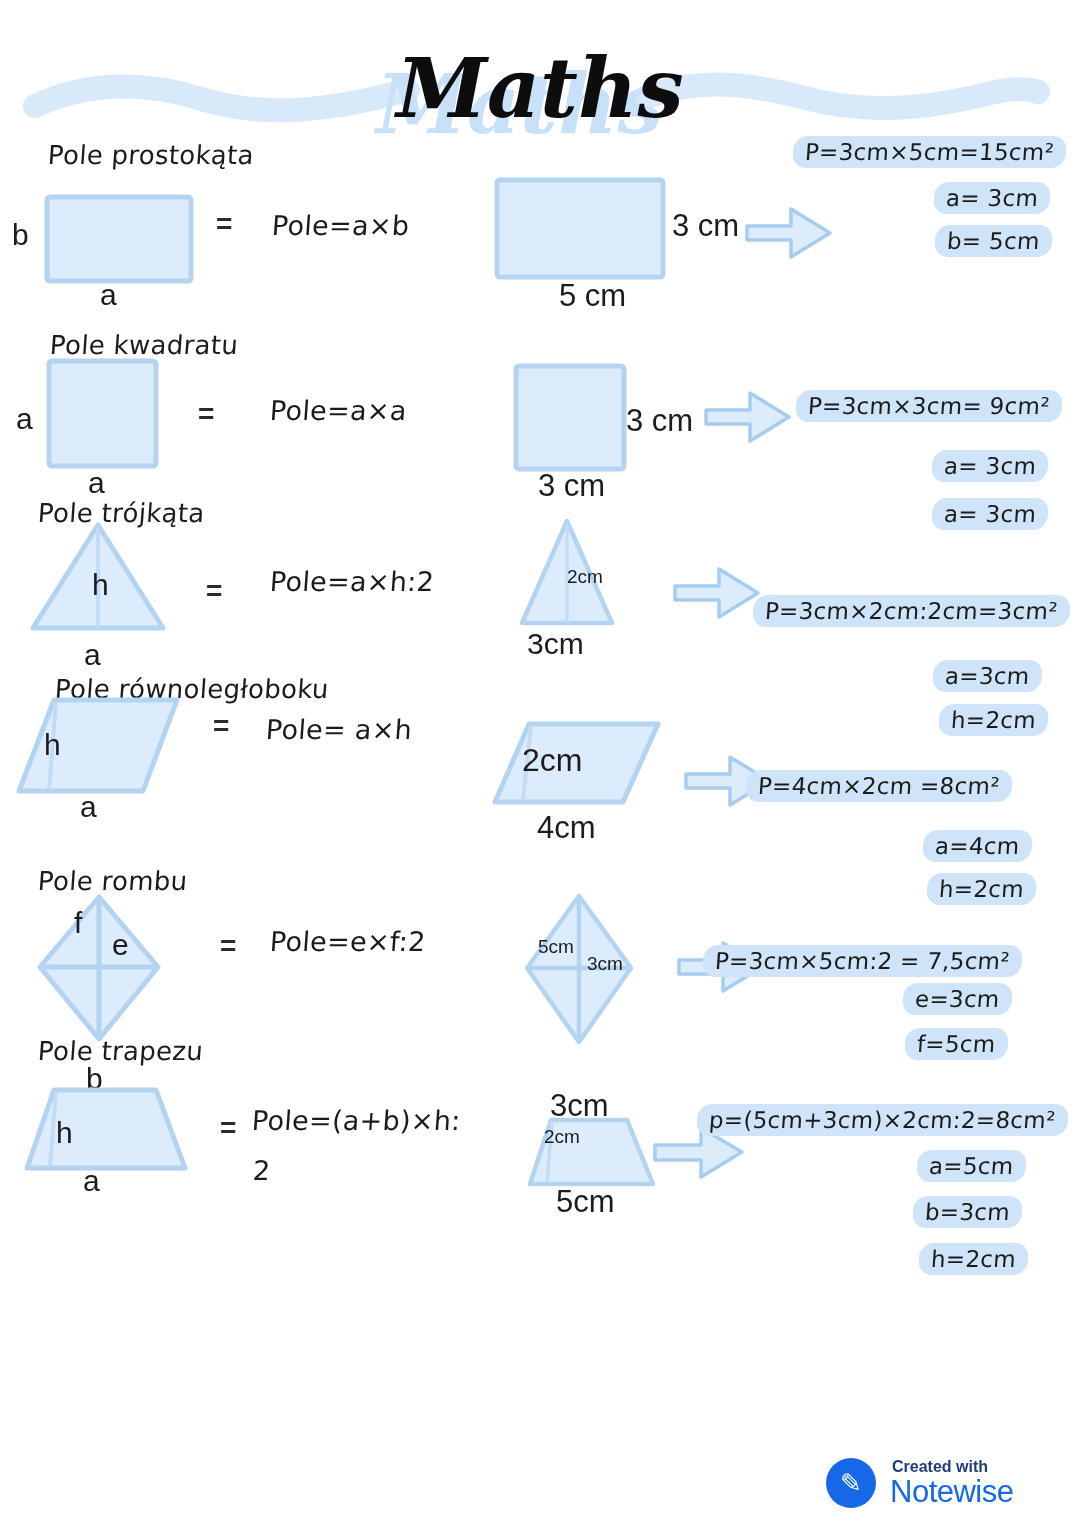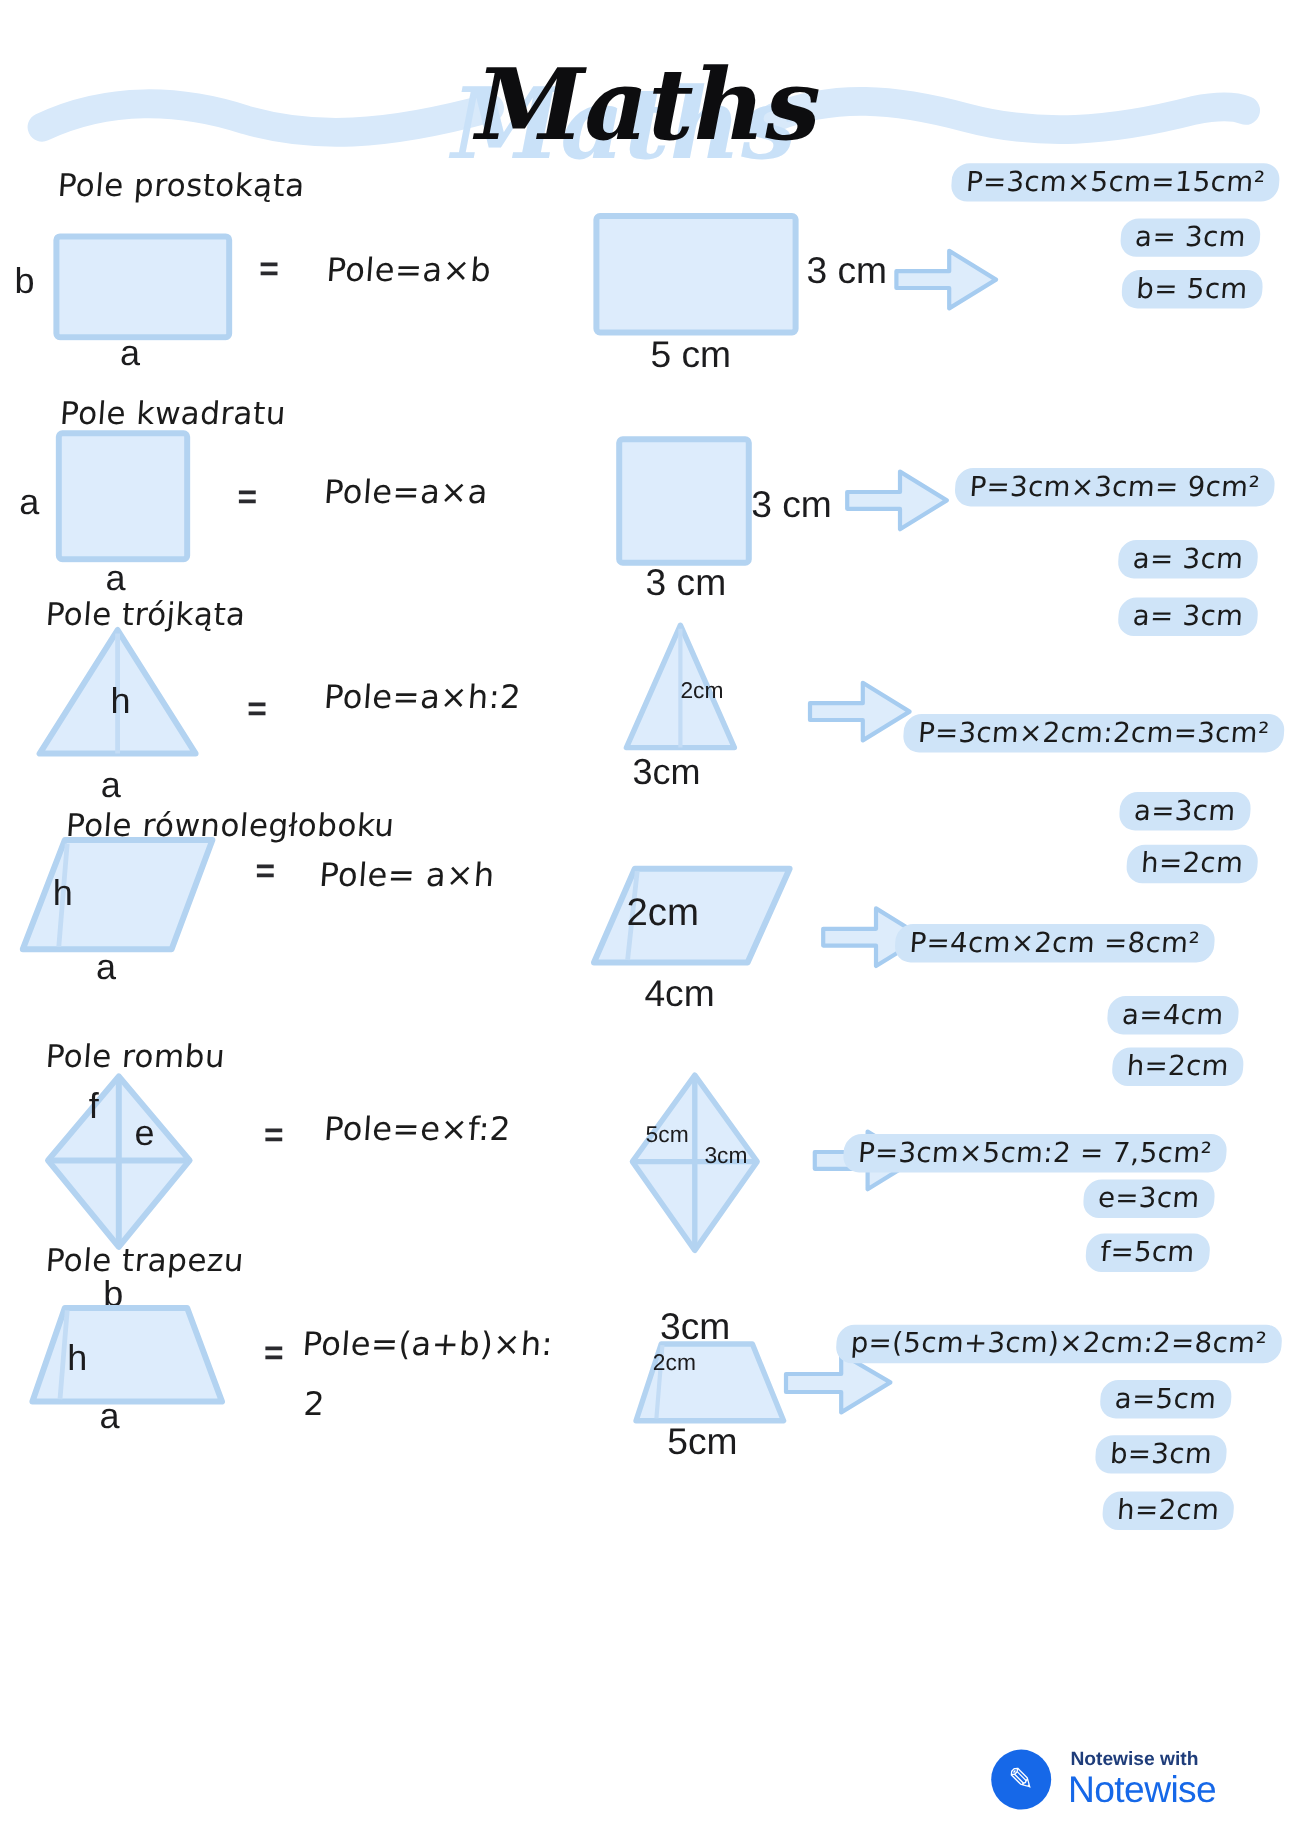--- a/index.html
+++ b/index.html
@@ -42,21 +42,21 @@
     <rect x="3" y="3" width="144" height="84" rx="3" fill="#ddecfc" stroke="#b3d3f1" stroke-width="5"></rect>
   </svg>
   <div class="pos typed dimL" style="left:12px;top:218px;">b</div>
   <div class="pos typed dimL" style="left:100px;top:278px;">a</div>
   <div class="pos typed eq" style="left:216px;top:208px;">=</div>
   <div class="pos hand formula" style="left:272px;top:210px;">Pole=a×b</div>
   <svg class="pos shape" style="left:494px;top:177px;" width="172" height="103">
     <rect x="3" y="3" width="166" height="97" rx="3" fill="#ddecfc" stroke="#b3d3f1" stroke-width="5"></rect>
   </svg>
   <div class="pos typed dimL" style="left:672px;top:208px;font-size:31px;">3 cm</div>
-  <div class="pos typed dimL" style="left:542px;top:278px;font-size:31px;">5 cm</div>
+  <div class="pos typed dimL" style="left:559px;top:278px;font-size:31px;">5 cm</div>
   <svg class="pos" style="left:744px;top:202px;" width="90" height="62">
     <polygon points="3,24 47,24 47,7 86,31 47,55 47,38 3,38" fill="#ddecfb" stroke="#a6ccf0" stroke-width="3.5" stroke-linejoin="round"></polygon>
   </svg>
   <div class="pos hand pill" style="right:14px;top:136px;">P=3cm×5cm=15cm²</div>
   <div class="pos hand pill" style="right:30px;top:182px;">a= 3cm</div>
   <div class="pos hand pill" style="right:28px;top:225px;">b= 5cm</div>
 
   <div class="pos hand sec-title" style="left:50px;top:330px;">Pole kwadratu</div>
   <svg class="pos shape" style="left:46px;top:358px;" width="113" height="111">
     <rect x="3" y="3" width="107" height="105" rx="3" fill="#ddecfc" stroke="#b3d3f1" stroke-width="5"></rect>
@@ -167,16 +167,16 @@
     <polygon points="3,25 49,25 49,8 90,32 49,57 49,40 3,40" fill="#ddecfb" stroke="#a6ccf0" stroke-width="3.5" stroke-linejoin="round"></polygon>
   </svg>
   <div class="pos hand pill" style="right:12px;top:1104px;">p=(5cm+3cm)×2cm:2=8cm²</div>
   <div class="pos hand pill" style="right:54px;top:1150px;">a=5cm</div>
   <div class="pos hand pill" style="right:58px;top:1196px;">b=3cm</div>
   <div class="pos hand pill" style="right:52px;top:1243px;">h=2cm</div>
 
   <div class="pos logo-circle" style="left:826px;top:1458px;">
     <span style="transform:rotate(0deg);">✎</span>
   </div>
-  <div class="pos brand-created" style="left:892px;top:1458px;">Notewise with</div>
+  <div class="pos brand-created" style="left:892px;top:1458px;">Created with</div>
   <div class="pos brand-name" style="left:890px;top:1474px;">Notewise</div>
 
 </div>
 
 </body></html>

